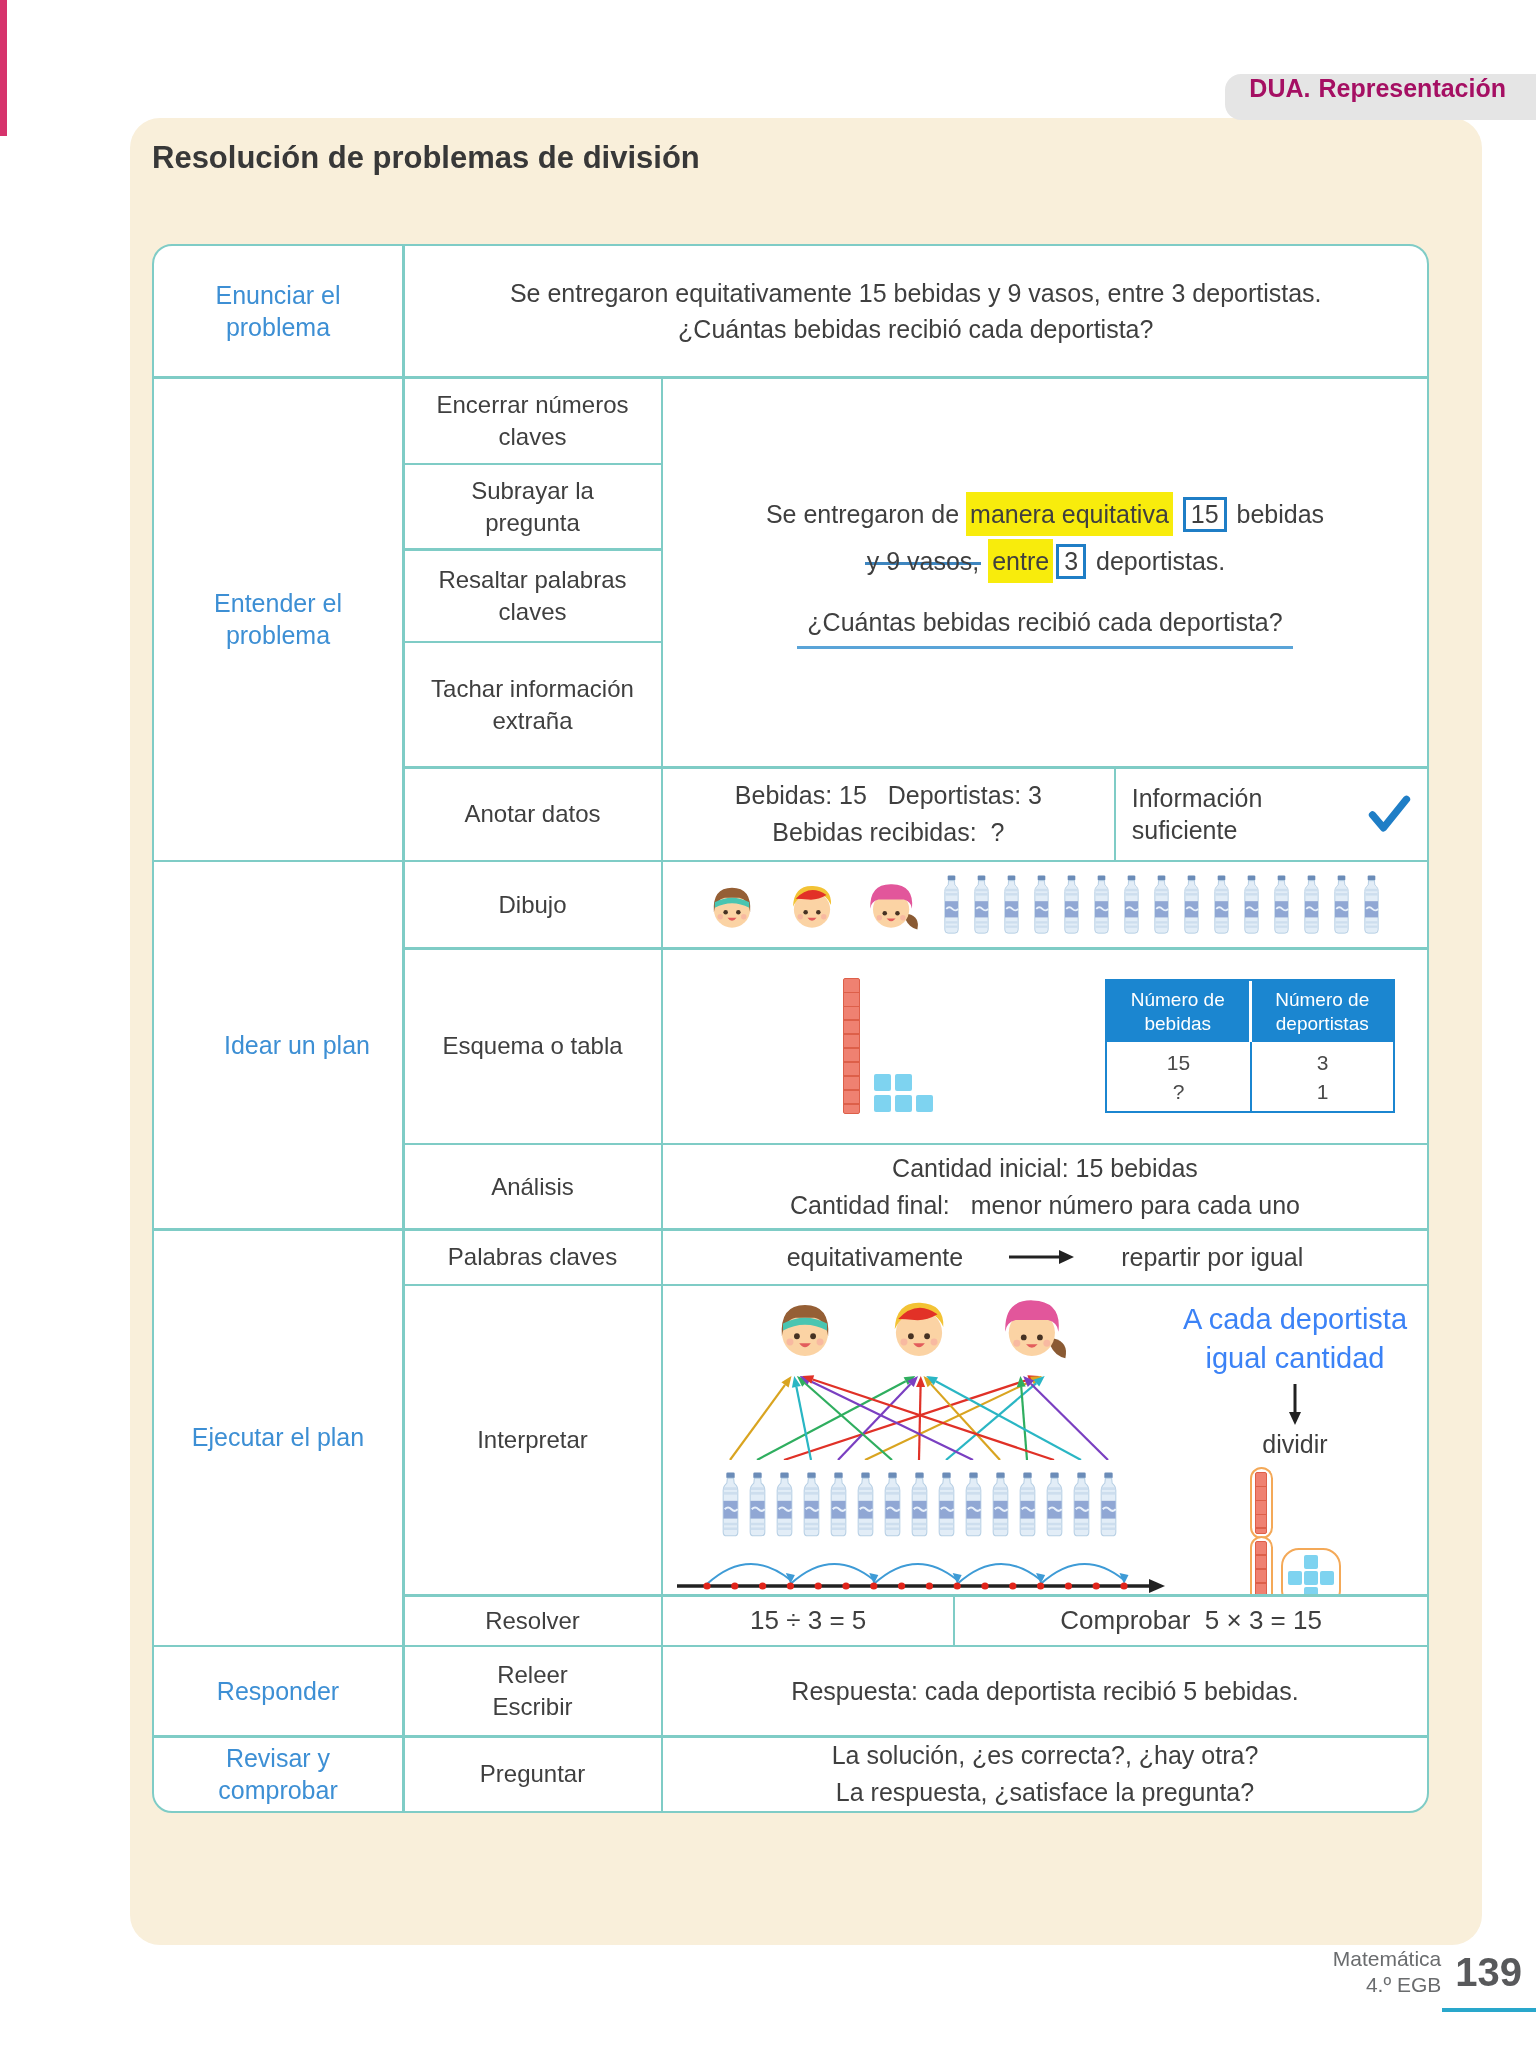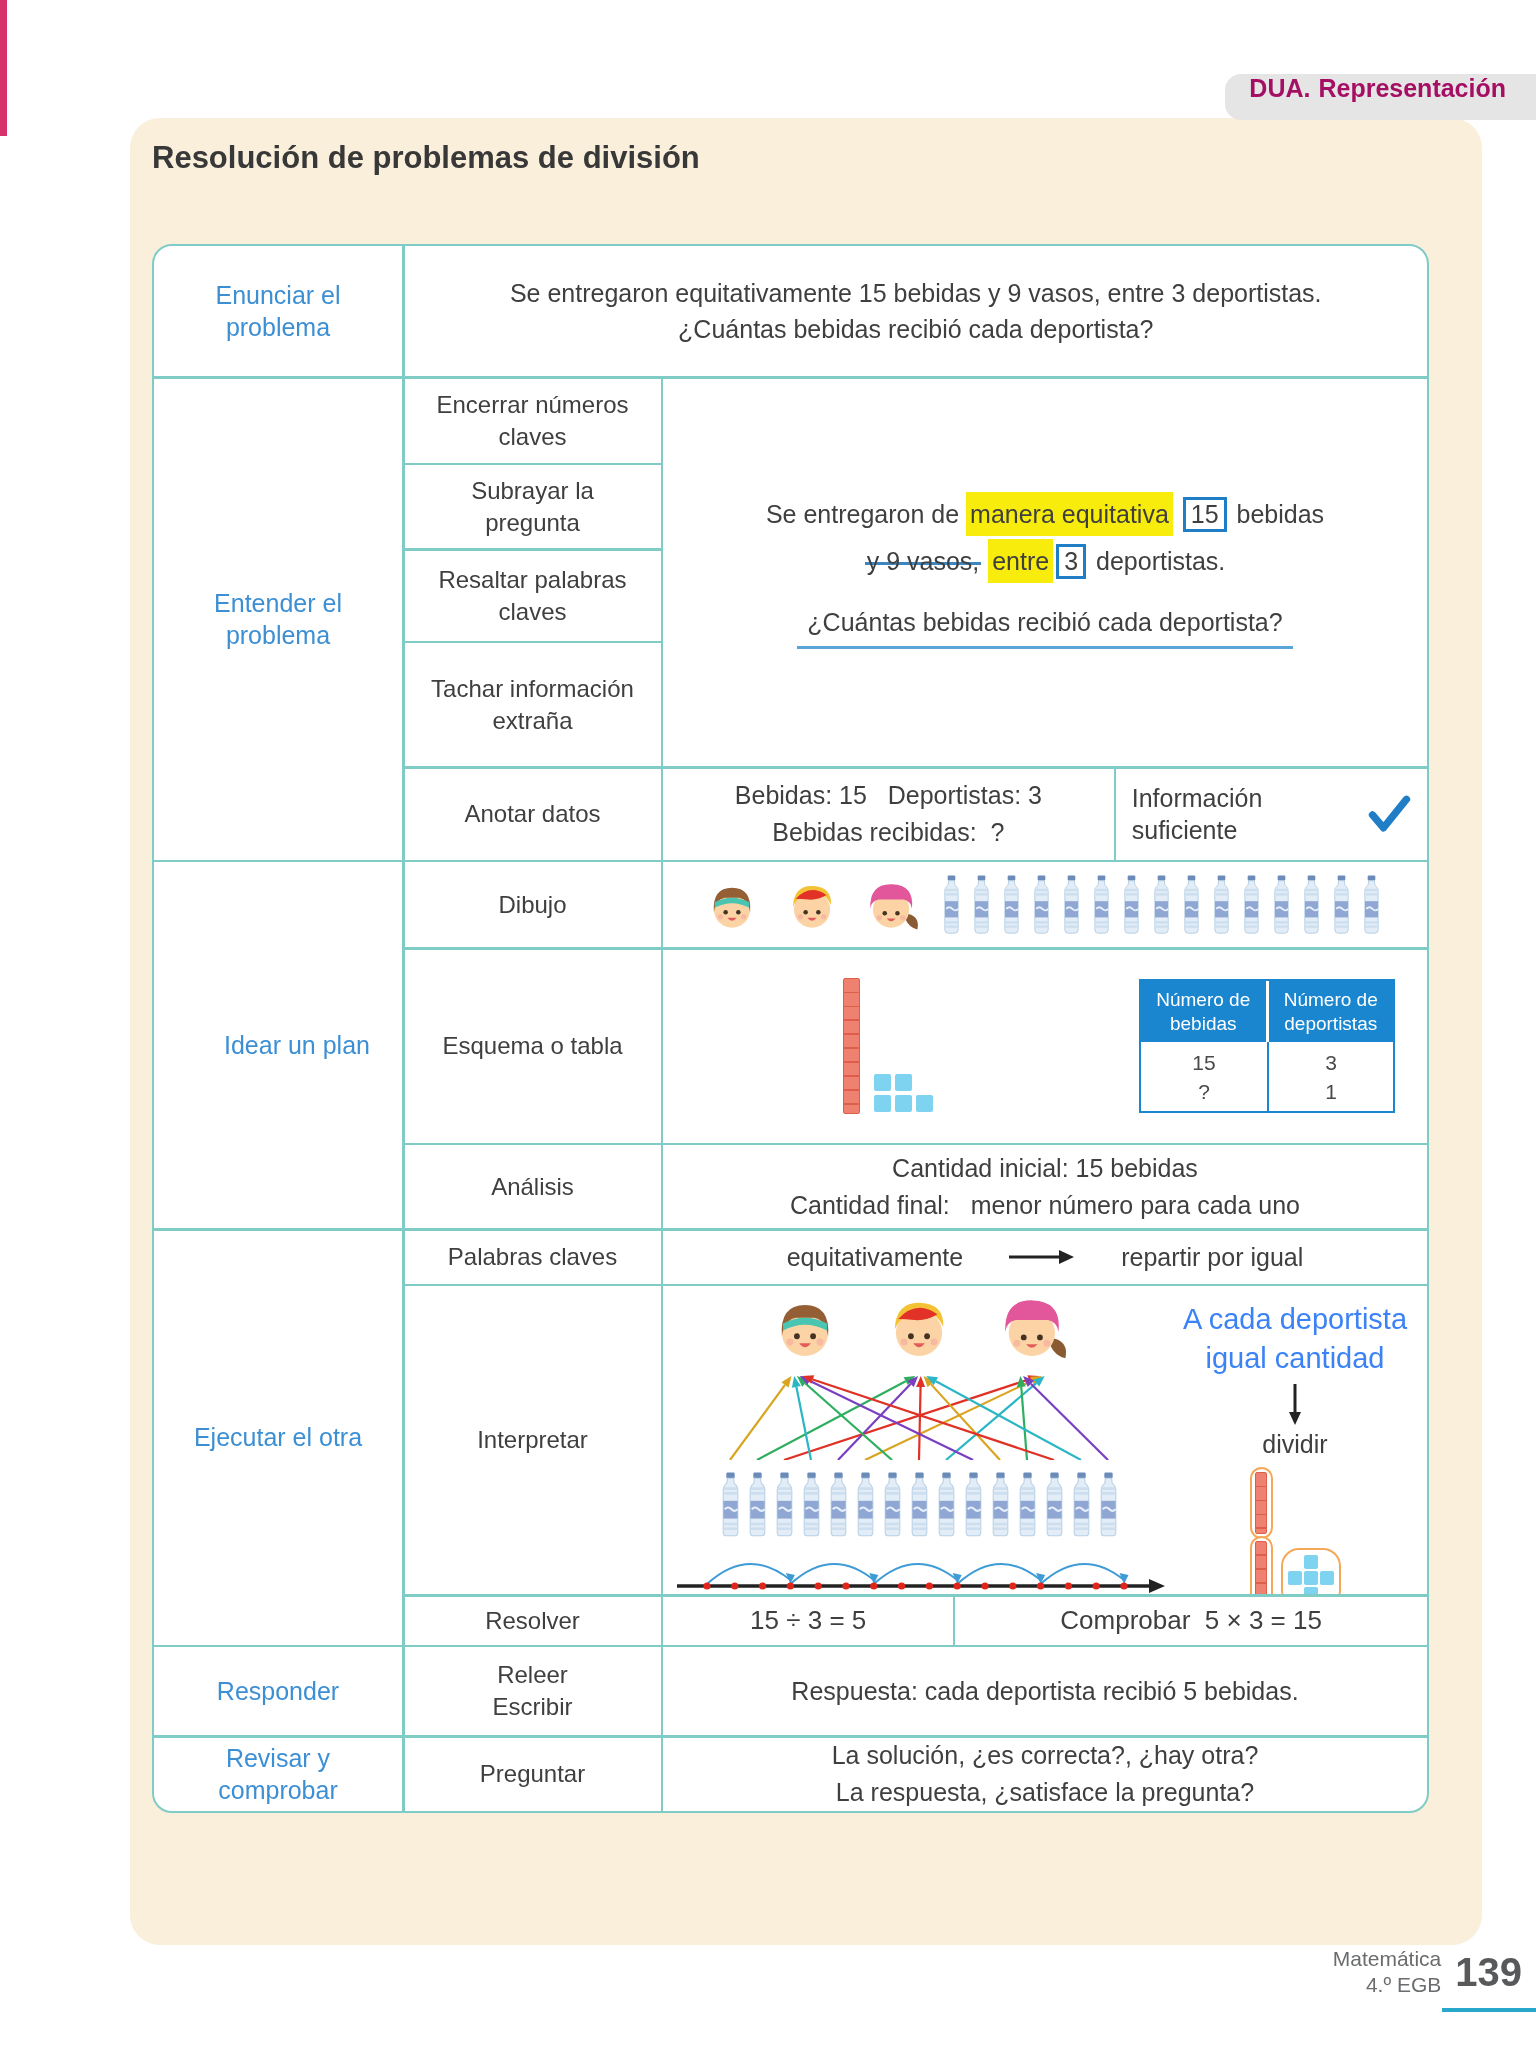--- a/index.html
+++ b/index.html
@@ -76,21 +76,21 @@
 
   
   .esq-left { display:flex; align-items:flex-end; gap:14px; margin-left:180px; }
   .rod { width:17px; background:repeating-linear-gradient(to bottom,#ef8171 0 12.5px,#dd5f49 12.5px 14px);
     border:1.5px solid #dd5f49; border-radius:2px; }
   .rod.tall { height:136px; }
   .esq-squares { display:grid; grid-template-columns:repeat(3,17px); grid-auto-rows:17px; gap:4px; margin-bottom:2px; }
   .sq { background:#7ed3f0; border-radius:2px; }
   .sq.empty { background:transparent; }
 
-  .blue-table { width:256px; border:2.5px solid #1b86d0; background:#fff; margin-left:auto; margin-right:32px; }
+  .blue-table { width:290px; border:2.5px solid #1b86d0; background:#fff; margin-left:auto; margin-right:32px; }
   .bt-head { display:grid; grid-template-columns:1fr 1fr; gap:3px; background:#fff; }
   .bt-hcell { background:#1b86d0; color:#fff; text-align:center; font-size:19px; line-height:1.25; padding:7px 4px; }
   .bt-body { display:grid; grid-template-columns:1fr 1fr; }
   .bt-col { text-align:center; font-size:21px; color:#4a4a4a; padding:7px 0 5px; line-height:1.35; }
   .bt-col + .bt-col { border-left:2.5px solid #1b86d0; }
 
   
   .interp-left { width:500px; display:flex; flex-direction:column; }
   .interp-kids { height:78px; display:flex; justify-content:center; gap:40px; }
   .interp-bottles { height:86px; display:flex; justify-content:center; align-items:flex-end; gap:4px; }
@@ -407,21 +407,21 @@
 
   <div class="cell step b-analisis">
       <span>Análisis</span>
     </div>
   <div class="cell content c-analisis">
     <div class="prewrap">Cantidad inicial: 15 bebidas</div>
     <div class="prewrap">Cantidad final:   menor número para cada uno</div>
   </div>
 
   <div class="cell stage a-ejecutar">
-      <span>Ejecutar el otra</span>
+      <span>Ejecutar el plan</span>
     </div>
   <div class="cell step b-palabras">
       <span>Palabras claves</span>
     </div>
   <div class="cell content c-palabras">
     <span>equitativamente</span>
     <svg width="66" height="16">
       <line x1="0" y1="8" x2="50" y2="8" stroke="#222" stroke-width="3"></line>
       <polygon points="50,1 50,15 65,8" fill="#222"></polygon>
     </svg>

